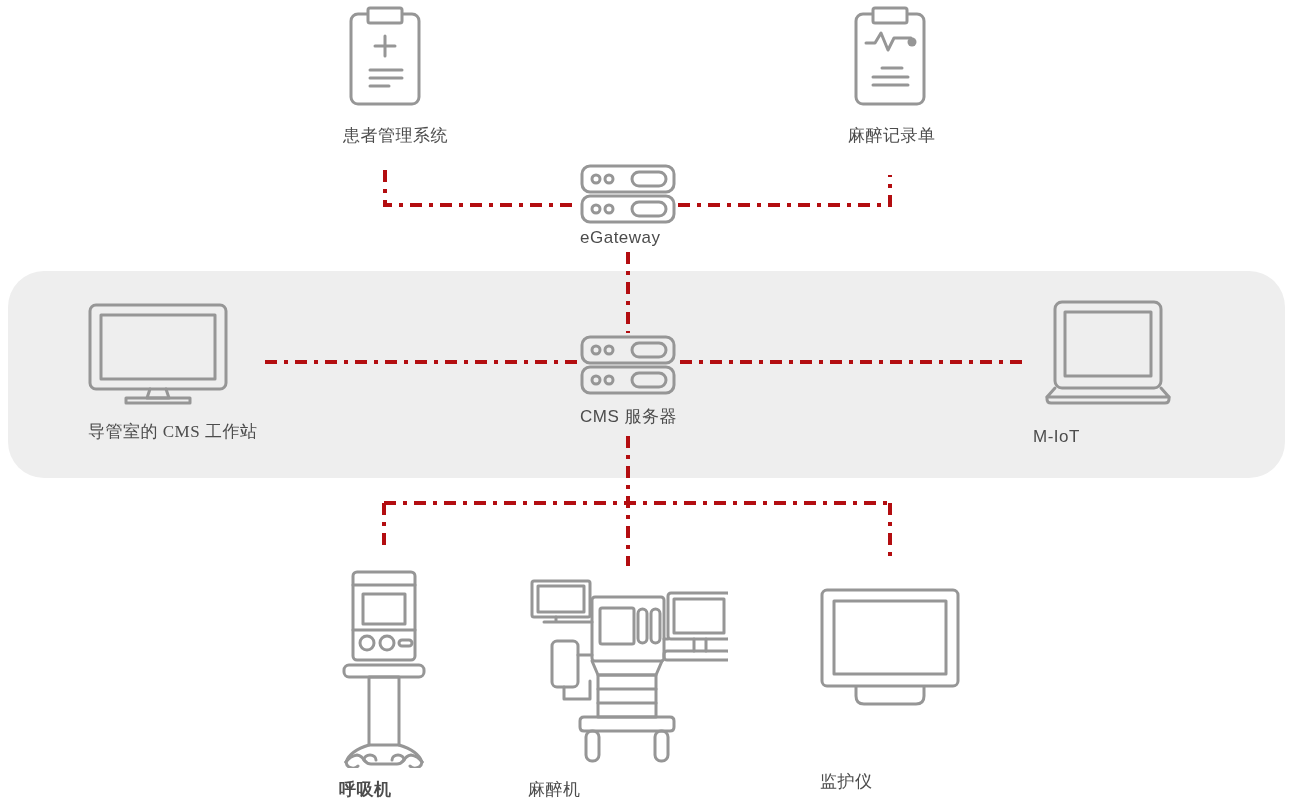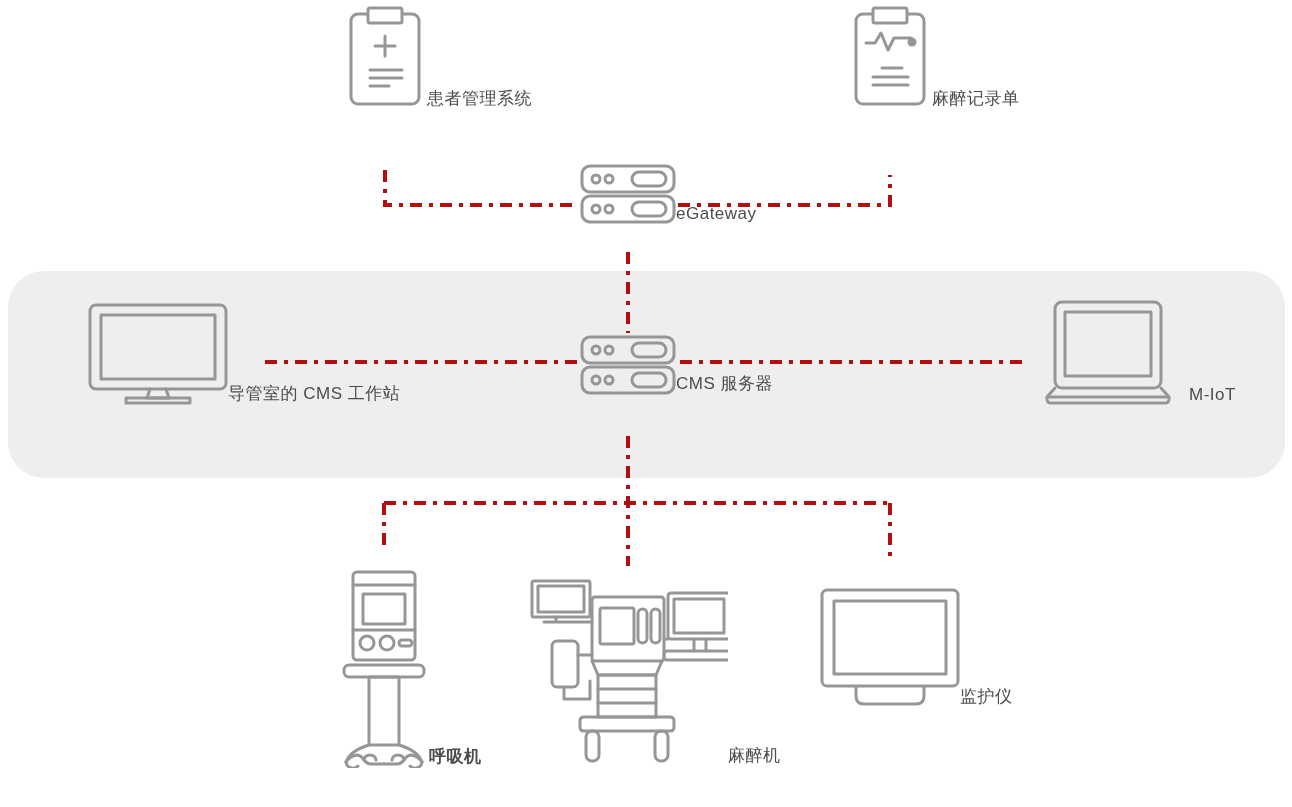--- a/index.html
+++ b/index.html
@@ -23,21 +23,21 @@
     border-radius:36px;
   }
   .lines{position:absolute;left:0;top:0;width:1292px;height:807px;}
   .lines path{
     fill:none;
     stroke:var(--accent);
     stroke-width:4;
     stroke-dasharray:12 7 4 7;
     stroke-linecap:butt;
   }
-  .node{position:absolute;display:flex;flex-direction:row;align-items:flex-end;}
+  .node{position:absolute;display:flex;flex-direction:column;align-items:flex-start;}
   .icon svg{display:block;}
   .icon svg *{stroke:var(--icon);stroke-width:3;fill:none;stroke-linejoin:round;stroke-linecap:round;}
   .icon svg .fill-dot{fill:var(--icon);stroke:none;}
   .icon svg .white{fill:#ffffff;}
   .label{
     color:var(--label);
     font-size:17px;
     letter-spacing:0.5px;
     white-space:nowrap;
     text-align:center;
@@ -77,21 +77,21 @@
   <div class="node" style="left:848px;top:6px;width:84px;">
     <span class="icon">
       <svg width="84" height="104" viewBox="0 0 84 104">
         <rect x="8" y="8" width="68" height="90" rx="7"></rect>
         <rect class="white" x="25" y="2" width="34" height="15" rx="2" style="fill:#fff"></rect>
         <path d="M18 37 h9 l6 -10 l7 17 l6 -12 h17"></path>
         <circle class="fill-dot" cx="64" cy="36" r="4.5"></circle>
         <path d="M34 62 H54 M25 71 H60 M25 79 H60"></path>
       </svg>
     </span>
-    <div class="label" style="margin-top:24px;">麻醉记录单</div>
+    <div class="label" style="margin-top:14px;">麻醉记录单</div>
   </div>
 
   <div class="node" style="left:580px;top:164px;width:96px;">
     <span class="icon">
       <svg width="96" height="60" viewBox="0 0 96 60">
         <rect x="2" y="2" width="92" height="26" rx="8"></rect>
         <circle cx="16" cy="15" r="4"></circle>
         <circle cx="29" cy="15" r="4"></circle>
         <rect x="52" y="8" width="34" height="14" rx="7"></rect>
         <rect x="2" y="32" width="92" height="26" rx="8"></rect>
@@ -105,21 +105,21 @@
 
   <div class="node" style="left:88px;top:303px;width:140px;">
     <span class="icon">
       <svg width="140" height="102" viewBox="0 0 140 102">
         <rect x="2" y="2" width="136" height="84" rx="6"></rect>
         <rect x="13" y="12" width="114" height="64"></rect>
         <path d="M62 86 l-3 9 h22 l-3 -9"></path>
         <path d="M38 95 h64 v5 h-64 z"></path>
       </svg>
     </span>
-    <div class="label" style="margin-top:15px;">导管室的 CMS 工作站</div>
+    <div class="label" style="margin-top:15px;font-family:Liberation Serif, serif;">导管室的 CMS 工作站</div>
   </div>
 
   <div class="node" style="left:580px;top:335px;width:96px;">
     <span class="icon">
       <svg width="96" height="60" viewBox="0 0 96 60">
         <rect x="2" y="2" width="92" height="26" rx="8"></rect>
         <circle cx="16" cy="15" r="4"></circle>
         <circle cx="29" cy="15" r="4"></circle>
         <rect x="52" y="8" width="34" height="14" rx="7"></rect>
         <rect x="2" y="32" width="92" height="26" rx="8"></rect>

